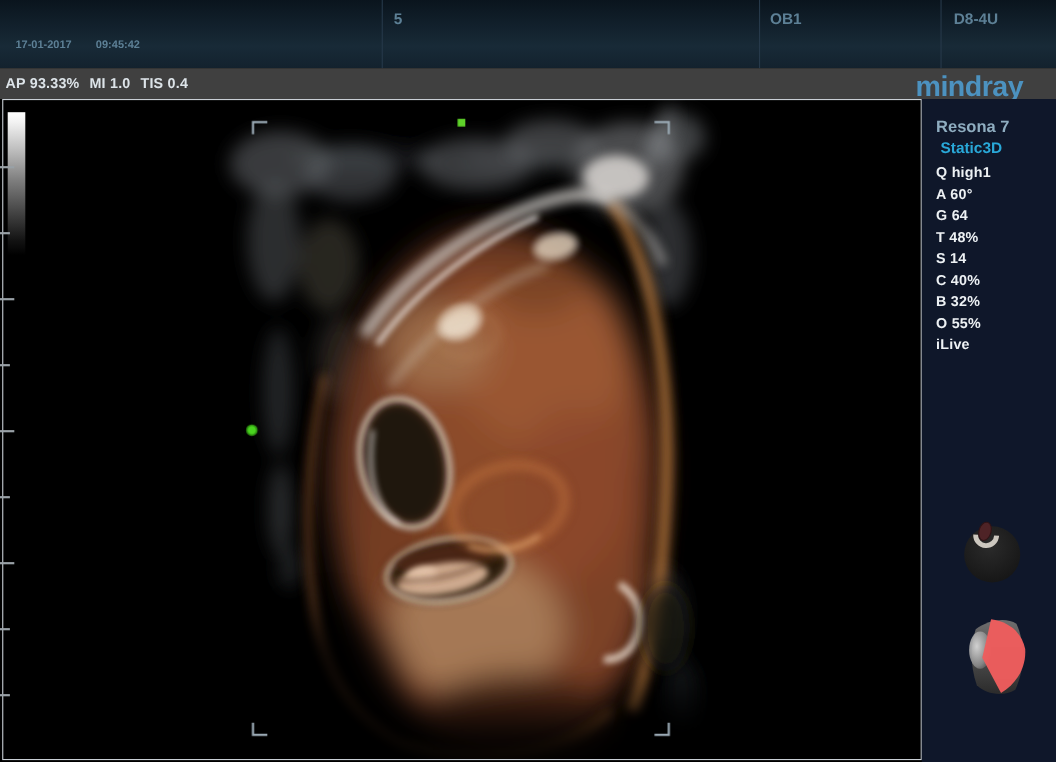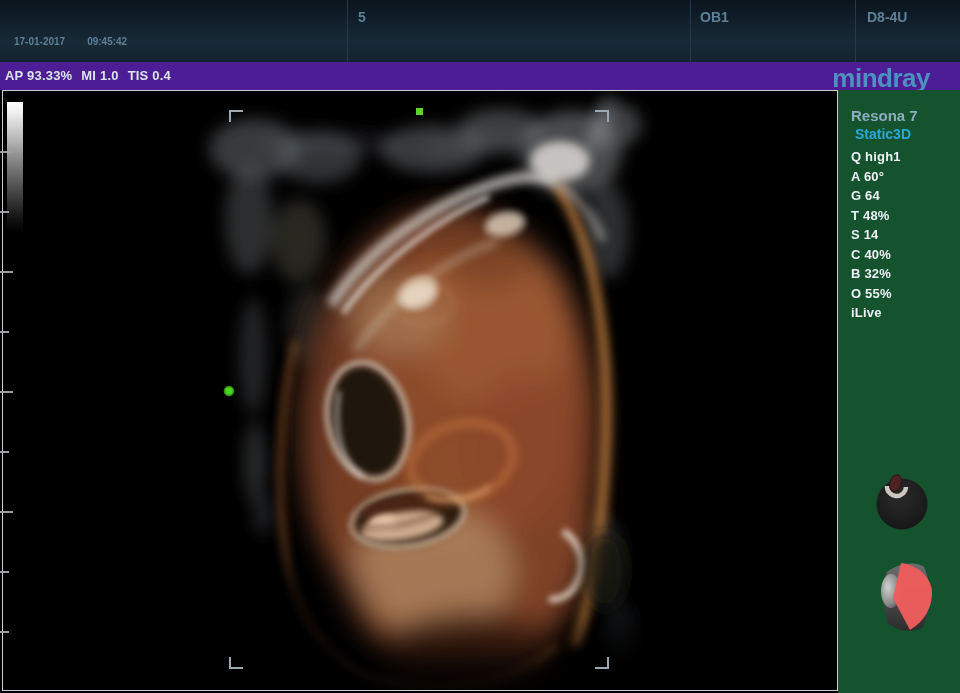--- a/index.html
+++ b/index.html
@@ -11,40 +11,40 @@
   .topbar{
     position:absolute;left:0;top:0;width:960px;height:62px;
     background:linear-gradient(180deg,#0a141d 0%,#101e29 30%,#182a37 68%,#13222e 100%);
   }
   .topbar .vdiv{position:absolute;top:0;width:1px;height:62px;background:#26394a;}
   .tb-text{position:absolute;color:#5d8096;font-weight:700;white-space:nowrap;}
   .row1{top:9px;font-size:14px;}
   .row2{top:36px;font-size:10px;}
   .datetime span{margin-right:22px;}
   
-  .statusbar{position:absolute;left:0;top:62px;width:960px;height:28px;background:#4c1d95;}
+  .statusbar{position:absolute;left:0;top:62px;width:960px;height:28px;background:#404040;}
   .ap-line{position:absolute;left:5px;top:6px;color:#dde4e9;font-weight:700;font-size:13px;letter-spacing:.2px;}
   .ap-line span{margin-right:9px;}
   .brand{
     position:absolute;right:30px;top:1px;color:#4c92c0;font-weight:700;
     font-size:26px;letter-spacing:-0.5px;
   }
   
   .frame{
     position:absolute;left:2px;top:90px;width:834px;height:599px;
     border:1px solid #c9cfd5;background:#000;
   }
   .render{position:absolute;left:0;top:0;width:834px;height:599px;display:block;}
   .graybar{
     position:absolute;left:4px;top:11px;width:16px;height:130px;
     background:linear-gradient(180deg,#ffffff 0%,#f2f2f2 7%,#b9b9b9 28%,#7d7d7d 48%,#3f3f3f 72%,#121212 90%,#000 100%);
   }
   .tick{position:absolute;left:0;height:2px;background:#99a1a7;}
   
-  .sidebar{position:absolute;left:838px;top:90px;width:122px;height:603px;background:#14532d;}
+  .sidebar{position:absolute;left:838px;top:90px;width:122px;height:603px;background:#0f172a;}
   .sys-name{margin:17px 0 2px 13px;color:#8fadc0;font-weight:700;font-size:15px;}
   .mode-name{margin:2px 0 5px 17px;color:#29a8d8;font-weight:700;font-size:14px;}
   .param{margin-left:13px;color:#edf1f4;font-weight:700;font-size:13px;line-height:19.5px;letter-spacing:.2px;}
   .trackball{position:absolute;left:37px;top:384px;width:54px;height:56px;}
   .probe{position:absolute;left:41px;top:470px;width:56px;height:74px;}
 </style>
 </head>
 <body>
 
 <div class="screen">

